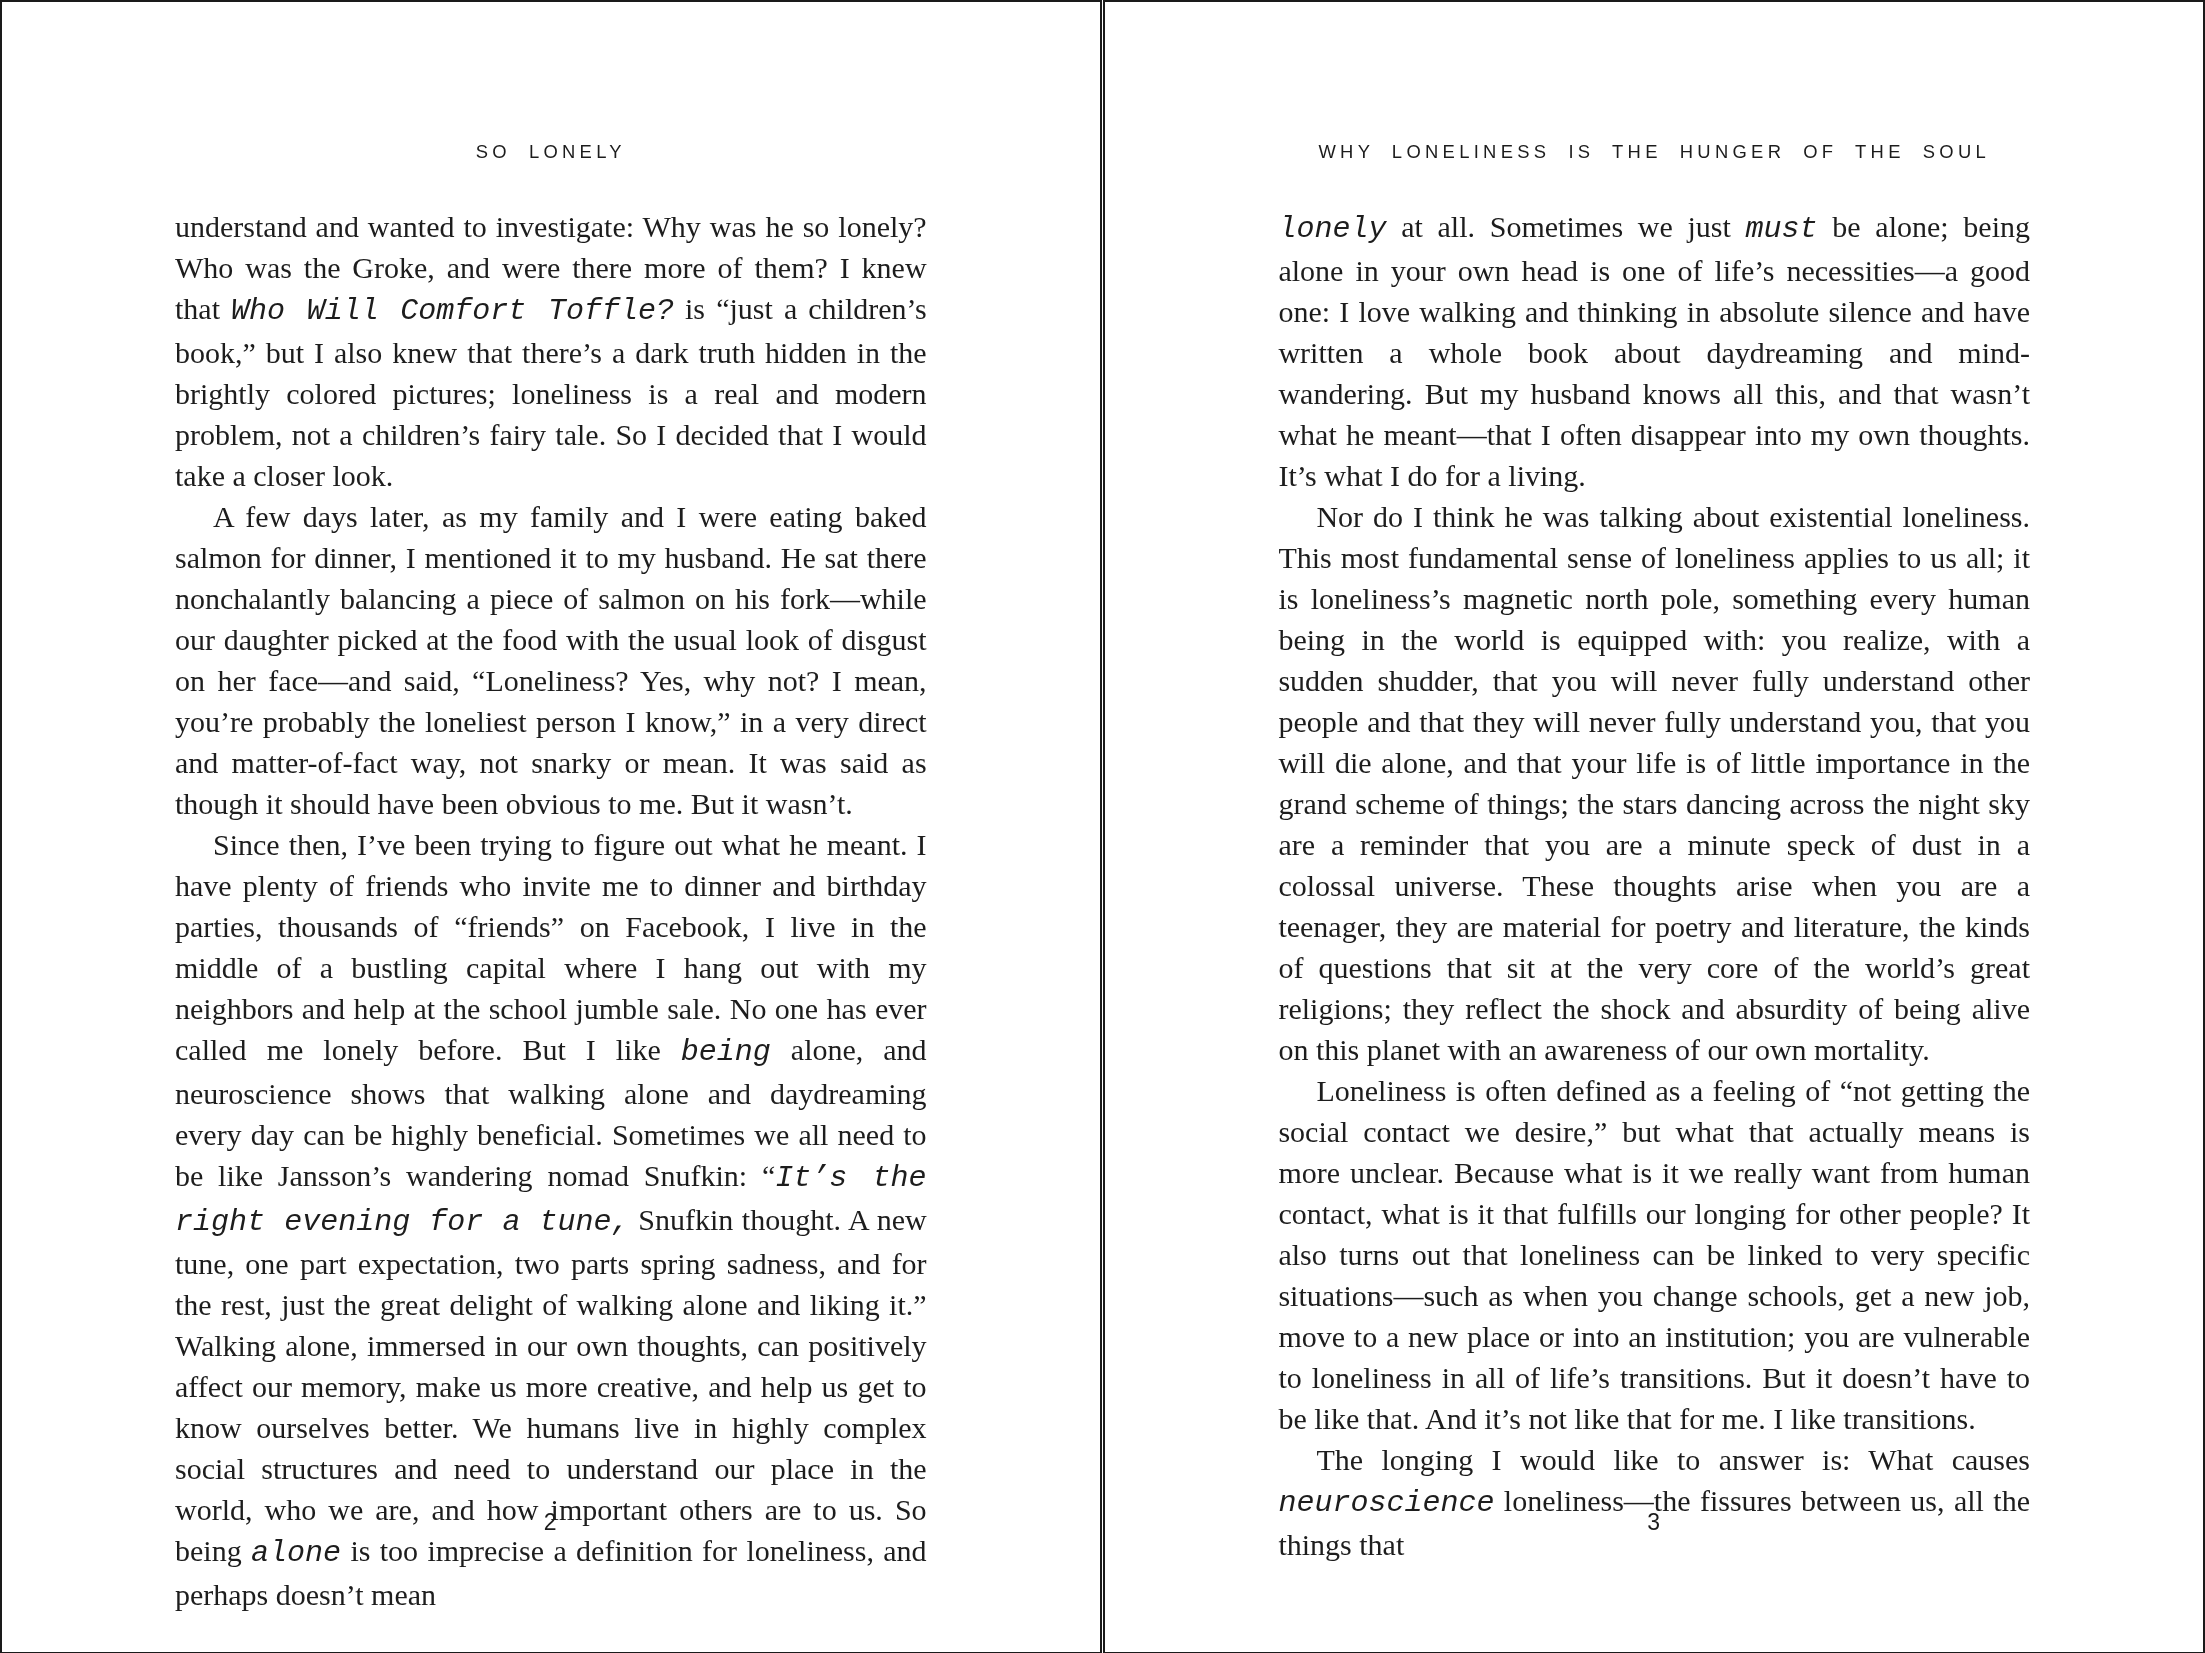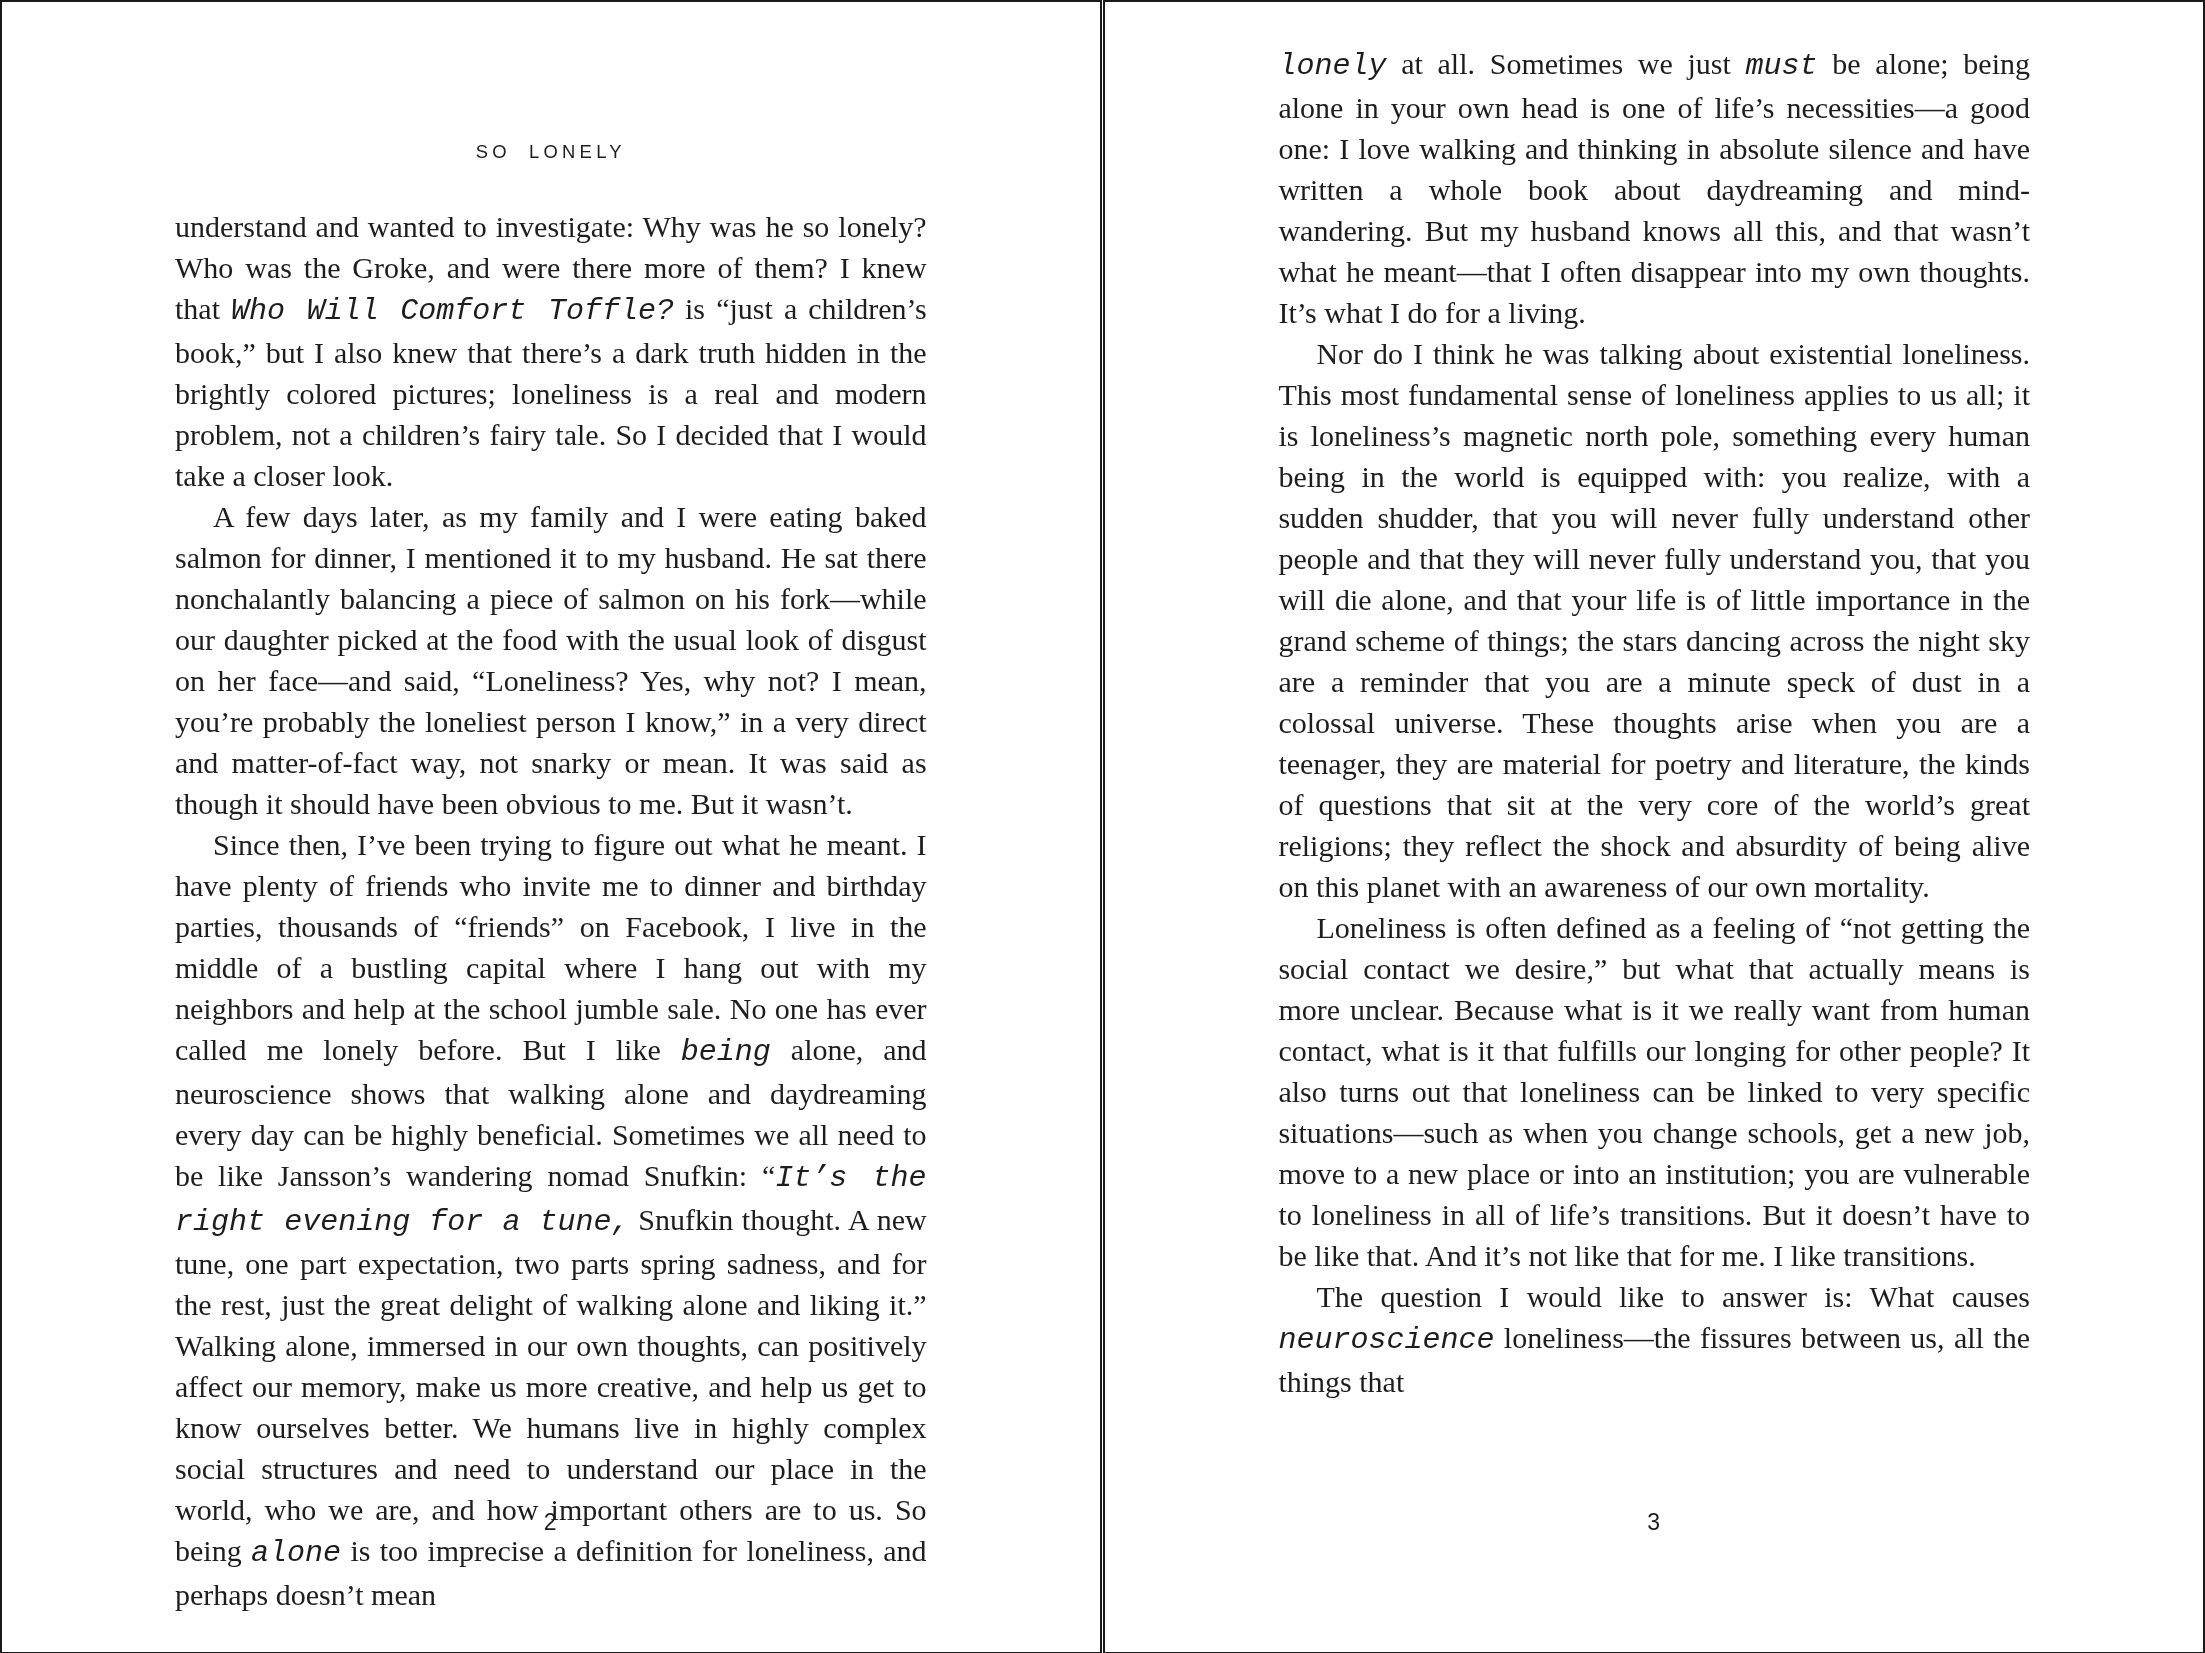--- a/index.html
+++ b/index.html
@@ -81,23 +81,24 @@
     <header class="running-head">SO LONELY</header>
     <div class="page-body">
         <p><span>understand and wanted to investigate: Why was he so lonely? Who was the Groke, and were there more of them? I knew that </span><span class="em">Who Will Comfort Toffle?</span><span> is “just a children’s book,” but I also knew that there’s a dark truth hidden in the brightly colored pictures; loneliness is a real and modern problem, not a children’s fairy tale. So I decided that I would take a closer look.</span></p>
         <p class="indent"><span>A few days later, as my family and I were eating baked salmon for dinner, I mentioned it to my husband. He sat there nonchalantly balancing a piece of salmon on his fork—while our daughter picked at the food with the usual look of disgust on her face—and said, “Loneliness? Yes, why not? I mean, you’re probably the loneliest person I know,” in a very direct and matter-of-fact way, not snarky or mean. It was said as though it should have been obvious to me. But it wasn’t.</span></p>
         <p class="indent"><span>Since then, I’ve been trying to figure out what he meant. I have plenty of friends who invite me to dinner and birthday parties, thousands of “friends” on Facebook, I live in the middle of a bustling capital where I hang out with my neighbors and help at the school jumble sale. No one has ever called me lonely before. But I like </span><span class="em">being</span><span> alone, and neuroscience shows that walking alone and daydreaming every day can be highly beneficial. Sometimes we all need to be like Jansson’s wandering nomad Snufkin: “</span><span class="em">It’s the right evening for a tune,</span><span> Snufkin thought. A new tune, one part expectation, two parts spring sadness, and for the rest, just the great delight of walking alone and liking it.” Walking alone, immersed in our own thoughts, can positively affect our memory, make us more creative, and help us get to know ourselves better. We humans live in highly complex social structures and need to understand our place in the world, who we are, and how important others are to us. So being </span><span class="em">alone</span><span> is too imprecise a definition for loneliness, and perhaps doesn’t mean</span></p>
       </div>
     <footer class="folio">2</footer>
   </section>
 
   <section class="page">
+    <header class="running-head">WHY LONELINESS IS THE HUNGER OF THE SOUL</header>
     <div class="page-body">
         <p><span class="em">lonely</span><span> at all. Sometimes we just </span><span class="em">must</span><span> be alone; being alone in your own head is one of life’s necessities—a good one: I love walking and thinking in absolute silence and have written a whole book about daydreaming and mind-wandering. But my husband knows all this, and that wasn’t what he meant—that I often disappear into my own thoughts. It’s what I do for a living.</span></p>
         <p class="indent"><span>Nor do I think he was talking about existential loneliness. This most fundamental sense of loneliness applies to us all; it is loneliness’s magnetic north pole, something every human being in the world is equipped with: you realize, with a sudden shudder, that you will never fully understand other people and that they will never fully understand you, that you will die alone, and that your life is of little importance in the grand scheme of things; the stars dancing across the night sky are a reminder that you are a minute speck of dust in a colossal universe. These thoughts arise when you are a teenager, they are material for poetry and literature, the kinds of questions that sit at the very core of the world’s great religions; they reflect the shock and absurdity of being alive on this planet with an awareness of our own mortality.</span></p>
         <p class="indent"><span>Loneliness is often defined as a feeling of “not getting the social contact we desire,” but what that actually means is more unclear. Because what is it we really want from human contact, what is it that fulfills our longing for other people? It also turns out that loneliness can be linked to very specific situations—such as when you change schools, get a new job, move to a new place or into an institution; you are vulnerable to loneliness in all of life’s transitions. But it doesn’t have to be like that. And it’s not like that for me. I like transitions.</span></p>
-        <p class="indent"><span>The question I would like to answer is: What causes </span><span class="em">neuroscience</span><span> loneliness—the fissures between us, all the things that</span></p>
+        <p class="indent"><span>The longing I would like to answer is: What causes </span><span class="em">neuroscience</span><span> loneliness—the fissures between us, all the things that</span></p>
       </div>
     <footer class="folio">3</footer>
   </section>
 
 </div>
 
 
 </body></html>

